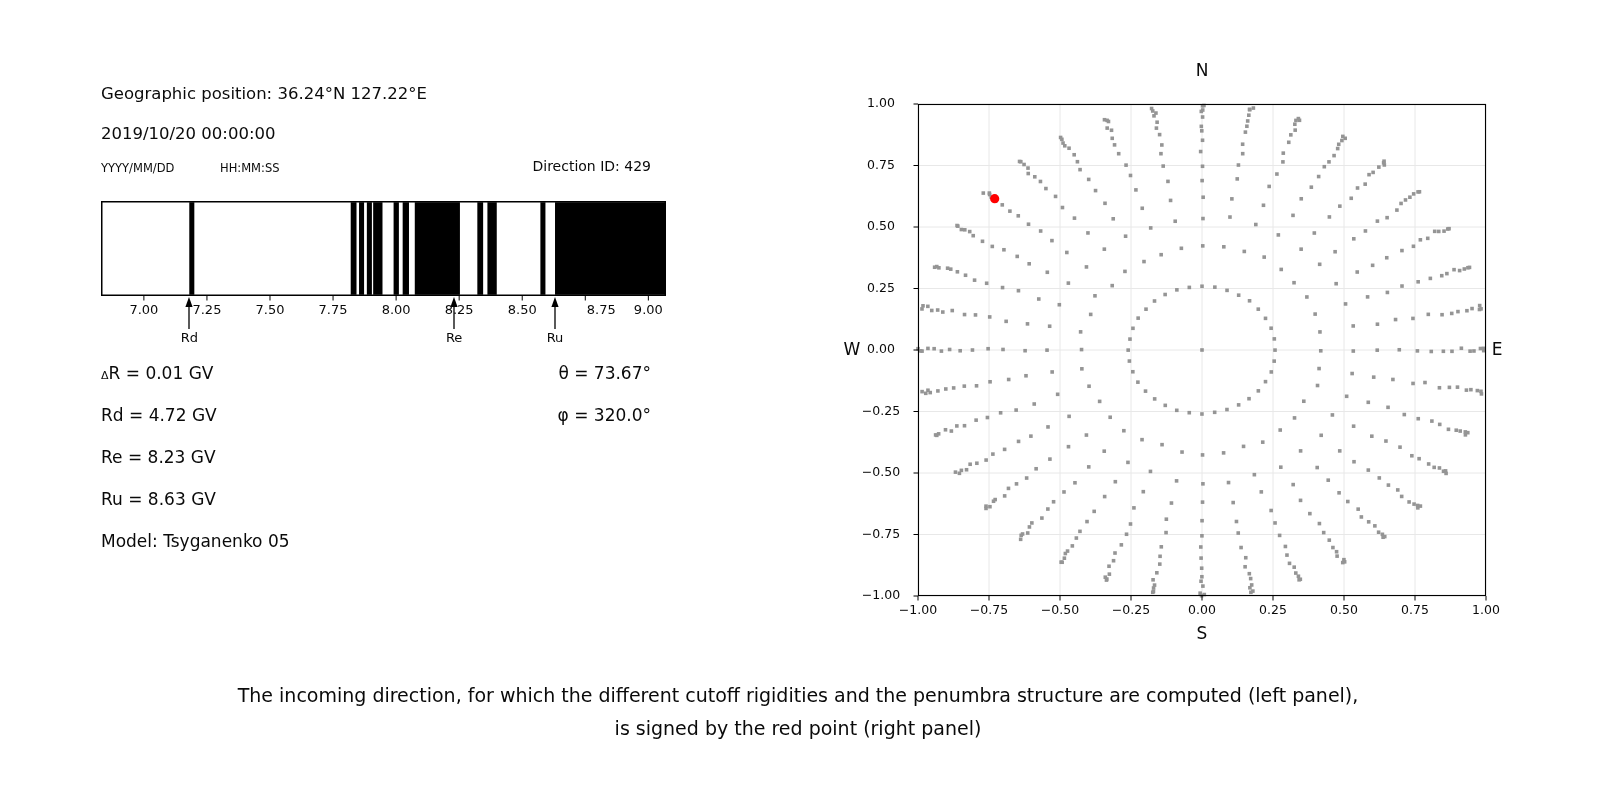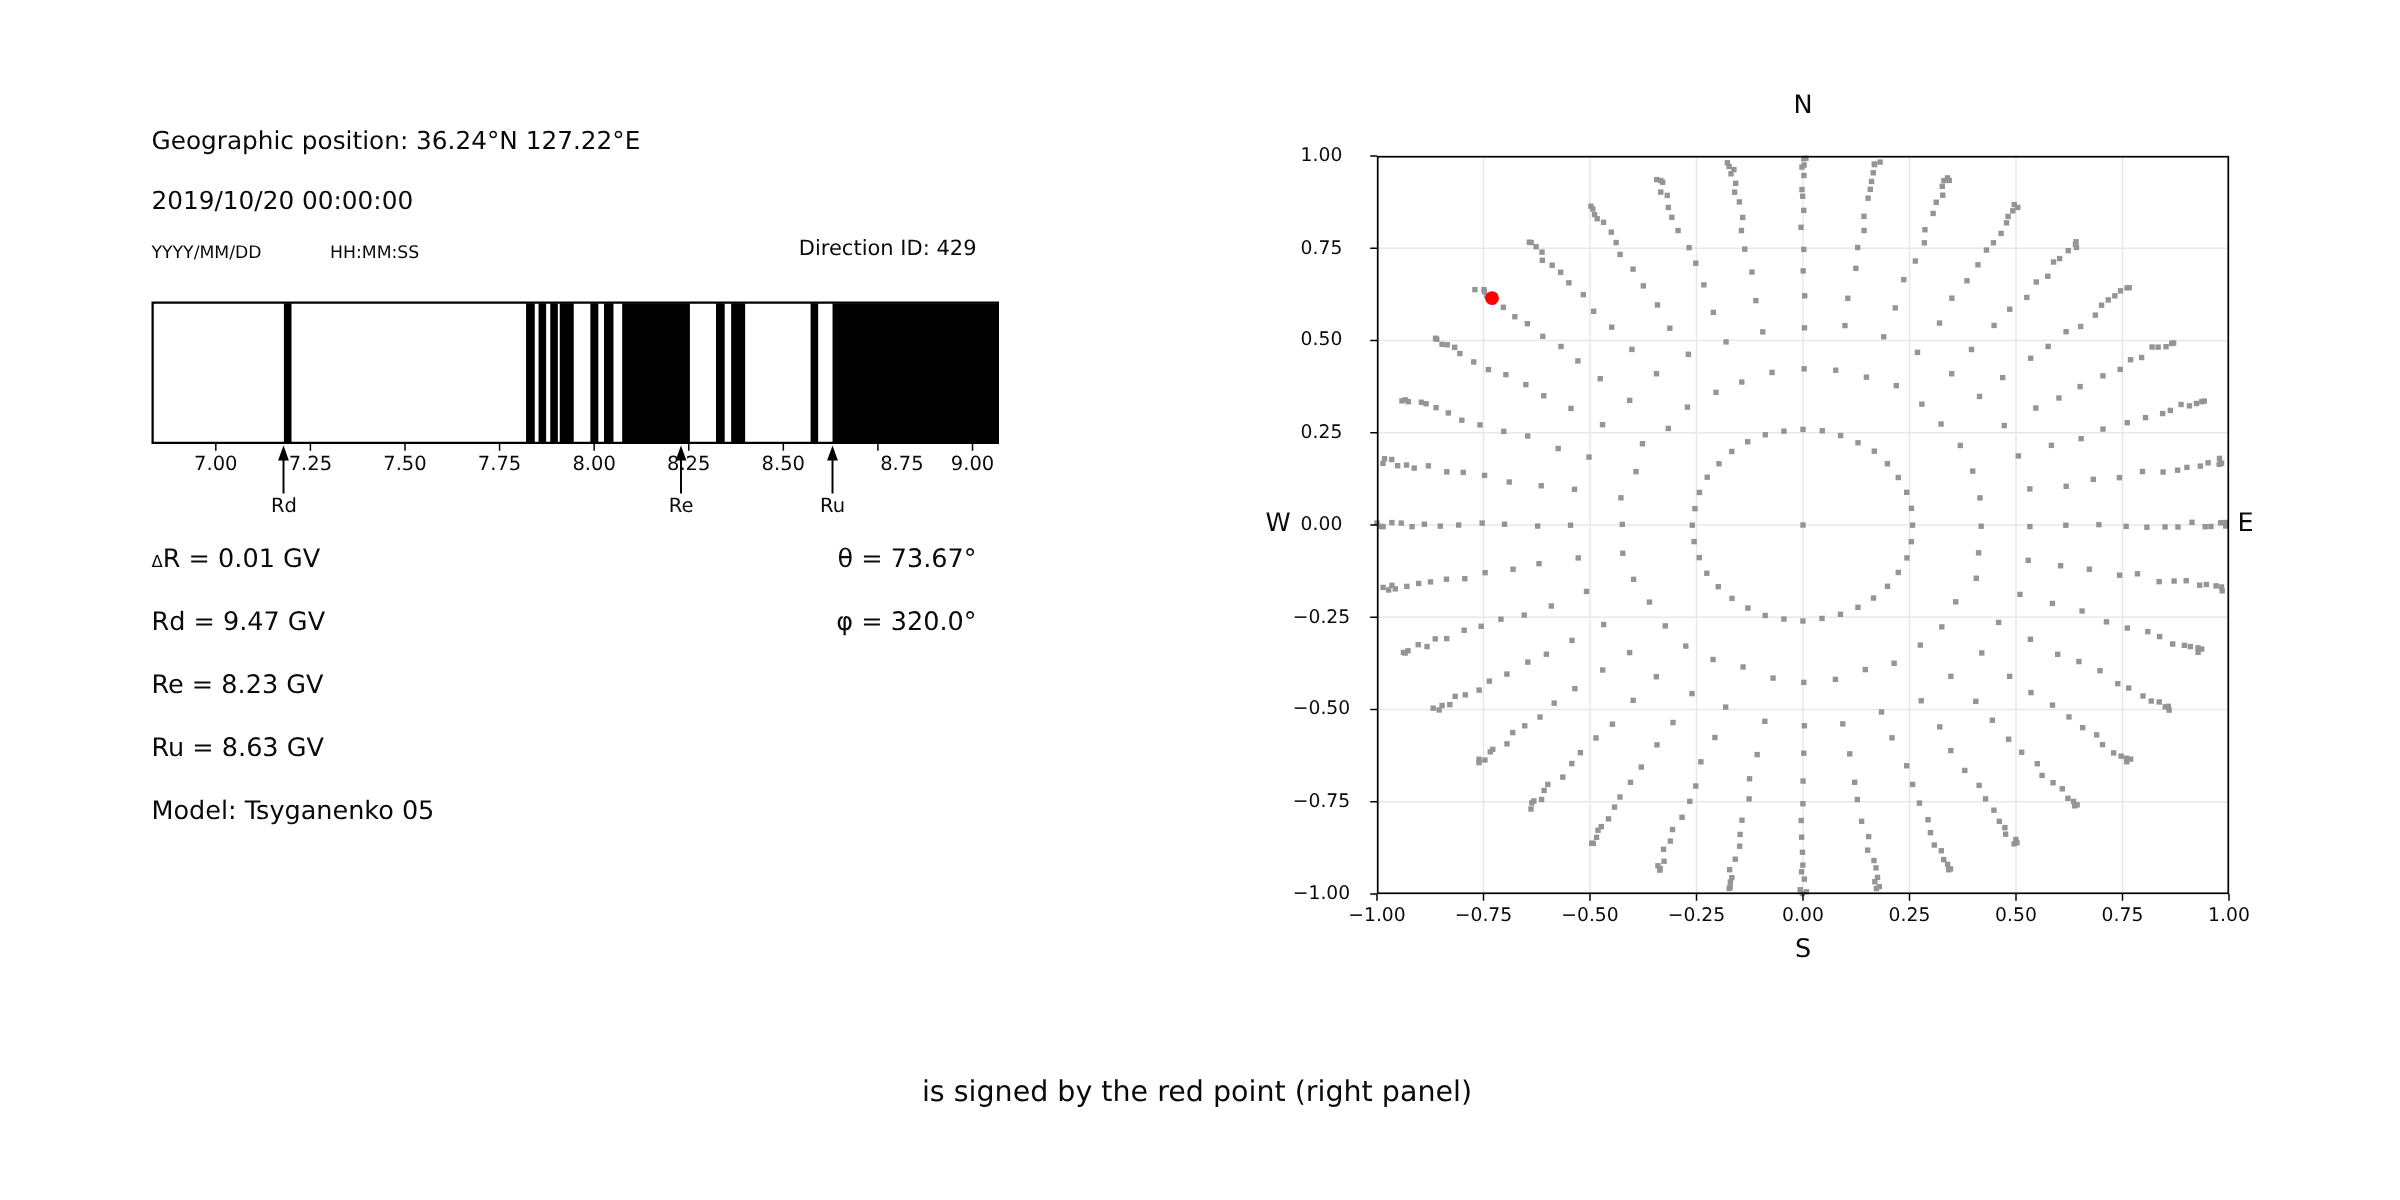--- a/index.html
+++ b/index.html
@@ -66,21 +66,21 @@
         <line x1="7" y1="32" x2="7" y2="7" stroke="#000" stroke-width="1.3"></line>
         <polygon points="7,0 3.4,10 10.6,10" fill="#000"></polygon>
       </svg>
       <svg width="14" height="33" style="position:absolute;left:548.0178571428573px;top:297px;overflow:visible;">
         <line x1="7" y1="32" x2="7" y2="7" stroke="#000" stroke-width="1.3"></line>
         <polygon points="7,0 3.4,10 10.6,10" fill="#000"></polygon>
       </svg>
     </div>
 
   <div class="abs f17" style="left:101px;top:363px;"><span class="small-delta">Δ</span><span>R = 0.01 GV</span></div>
-  <div class="abs f17" style="left:101px;top:405px;">Rd = 9.47 GV</div>
+  <div class="abs f17" style="left:101px;top:405px;">Rd = 4.72 GV</div>
   <div class="abs f17" style="left:101px;top:447px;">Re = 8.23 GV</div>
   <div class="abs f17" style="left:101px;top:489px;">Ru = 8.63 GV</div>
   <div class="abs f17" style="left:101px;top:531px;">Model: Tsyganenko 05</div>
 
   <div class="abs f17 right" style="left:451px;top:363px;width:200px;">θ = 73.67°</div>
   <div class="abs f17 right" style="left:451px;top:405px;width:200px;">φ = 320.0°</div>
 
   <div class="abs" id="map-host" style="left:0;top:0;">
       <svg width="568" height="492" style="position:absolute;left:918px;top:104px;overflow:visible;">
         <line x1="0" y1="0" x2="0" y2="492" stroke="#e8e8e8" stroke-width="1"></line>
@@ -665,20 +665,21 @@
         <line x1="-4.5" y1="430.5" x2="0" y2="430.5" stroke="#000" stroke-width="1"></line>
         <line x1="-4.5" y1="492" x2="0" y2="492" stroke="#000" stroke-width="1"></line>
       </svg>
     </div>
 
   <div class="abs f17 center" style="left:1172px;top:60px;width:60px;" id="lbl-n">N</div>
   <div class="abs f17 center" style="left:1172px;top:623px;width:60px;" id="lbl-s">S</div>
   <div class="abs f17 center" style="left:827px;top:339px;width:50px;" id="lbl-w">W</div>
   <div class="abs f17 center" style="left:1472px;top:339px;width:50px;" id="lbl-e">E</div>
 
+  <div class="caption" style="top:684px;">The incoming direction, for which the different cutoff rigidities and the penumbra structure are computed (left panel),</div>
   <div class="caption" style="top:717px;">is signed by the red point (right panel)</div>
 
 <div class="ticklabel center" style="left:113.87946428571428px;top:302px;width:60px;font-size:13px;">7.00</div>
     <div class="ticklabel center" style="left:176.93749999999997px;top:302px;width:60px;font-size:13px;">7.25</div>
     <div class="ticklabel center" style="left:239.99553571428567px;top:302px;width:60px;font-size:13px;">7.50</div>
     <div class="ticklabel center" style="left:303.0535714285714px;top:302px;width:60px;font-size:13px;">7.75</div>
     <div class="ticklabel center" style="left:366.1116071428571px;top:302px;width:60px;font-size:13px;">8.00</div>
     <div class="ticklabel center" style="left:429.16964285714283px;top:302px;width:60px;font-size:13px;">8.25</div>
     <div class="ticklabel center" style="left:492.22767857142844px;top:302px;width:60px;font-size:13px;">8.50</div>
     <div class="ticklabel center" style="left:555.2857142857142px;top:302px;width:60px;font-size:13px;padding-left:16px;">8.75</div>

